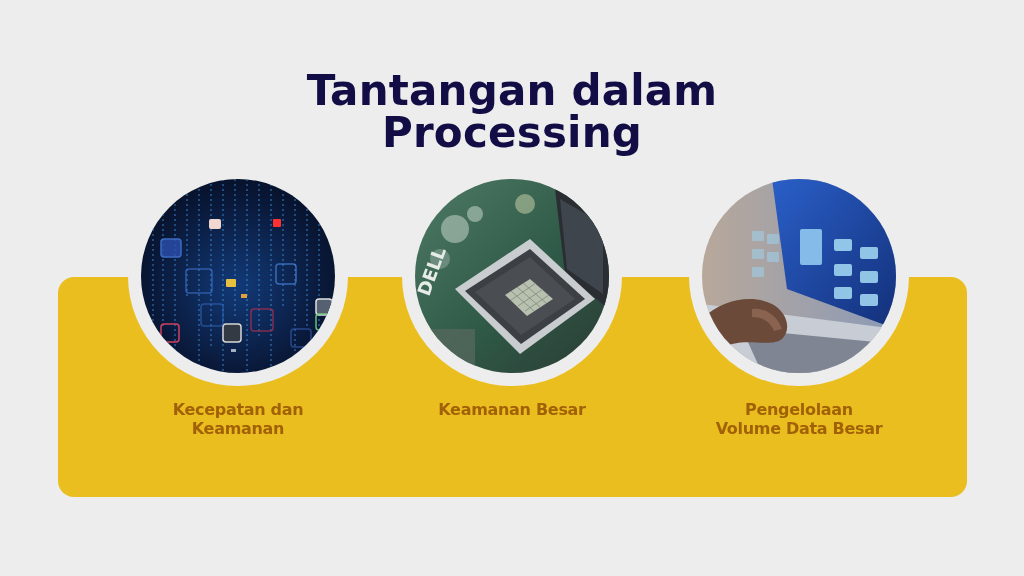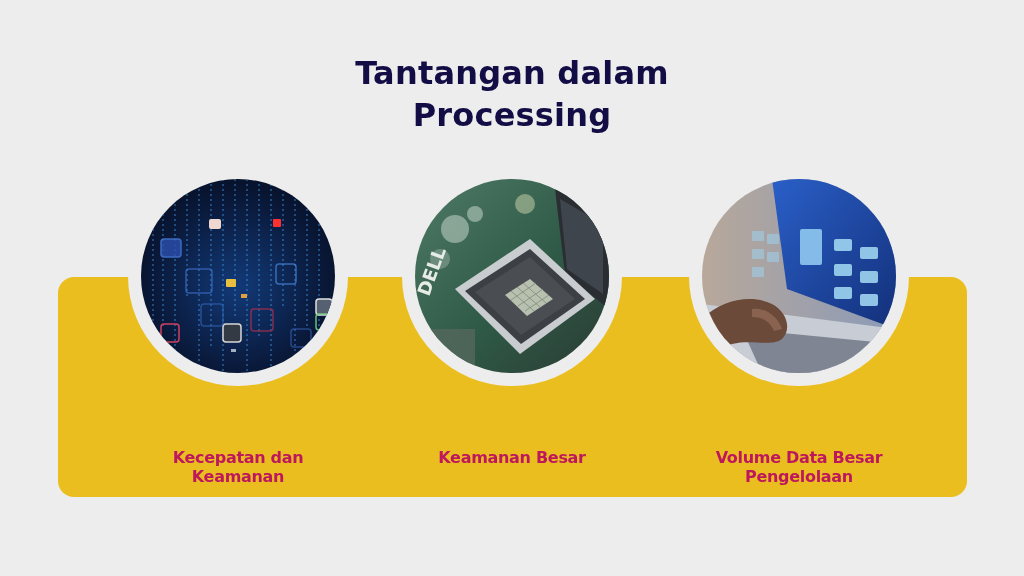--- a/index.html
+++ b/index.html
@@ -7,26 +7,26 @@
     body {
       background: #EDEDED;
       font-family: "DejaVu Sans", sans-serif;
       position: relative;
     }
     .slide { position: absolute; inset: 0; }
 
     .title {
       position: absolute;
       left: 0; right: 0;
-      top: 52px;
+      top: 70px;
       text-align: center;
       color: #130D45;
       font-family: "DejaVu Sans", sans-serif;
       font-weight: bold;
-      font-size: 32px;
+      font-size: 42px;
       line-height: 42px;
       letter-spacing: 0.2px;
     }
 
     .panel {
       position: absolute;
       left: 58px; top: 277px;
       width: 909px; height: 220px;
       background: #EBBE20;
       border-radius: 16px;
@@ -54,27 +54,26 @@
       border-radius: 50%;
       overflow: hidden;
     }
     .photo svg { display: block; width: 194px; height: 194px; }
 
     .label {
       position: absolute;
       top: 234px;
       left: -40px; right: -40px;
       text-align: center;
-      color: #be185d;
+      color: #a16207;
       font-family: "DejaVu Sans", sans-serif;
       font-weight: bold;
       font-size: 16px;
       line-height: 19px;
       letter-spacing: -0.3px;
-      margin-top: 48px;
     }
   </style>
 </head>
 <body>
 
 <div class="slide">
 
   <h1 class="title">
     <div>Tantangan dalam</div>
     <div>Processing</div>
@@ -217,18 +216,18 @@
             <rect x="65" y="73" width="12" height="10" rx="1" opacity="0.6"></rect>
             <rect x="50" y="88" width="12" height="10" rx="1" opacity="0.6"></rect>
           </g>
 
           <path d="M0,140 C20,120 50,115 70,125 C85,133 90,150 80,160 C70,168 50,160 30,165 C15,170 5,175 0,178 Z" fill="#6b4a3a"></path>
           <path d="M50,130 C60,128 75,135 80,150 L72,152 C68,142 60,138 50,138 Z" fill="#8a6250"></path>
         </svg>
       </div>
     </div>
     <div class="label">
+      <div>Pengelolaan</div>
       <div>Volume Data Besar</div>
-      <div>Pengelolaan</div>
     </div>
   </div>
 
 </div>
 
 </body></html>

